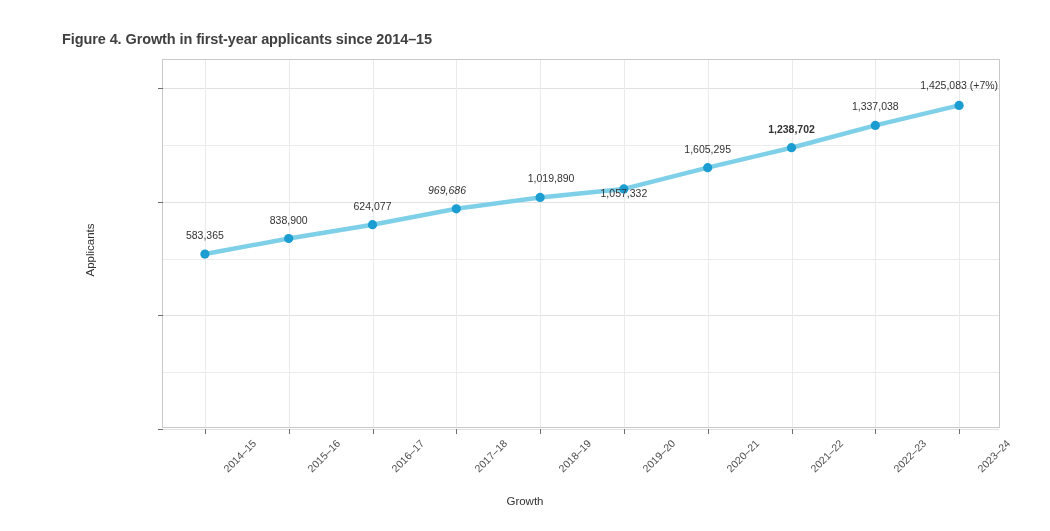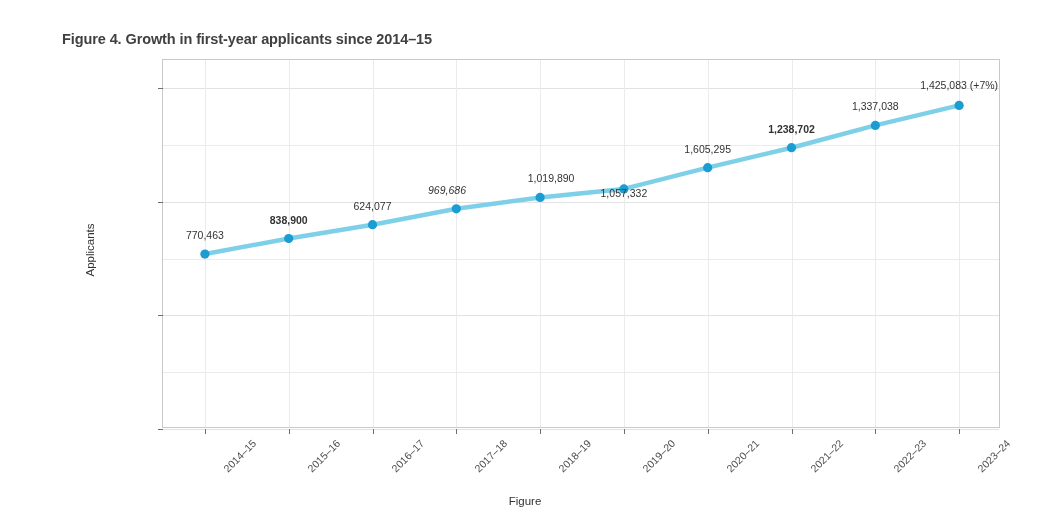--- a/index.html
+++ b/index.html
@@ -114,21 +114,21 @@
     white-space: nowrap;
     transform: translate(-50%, -100%);
   }
 </style>
 </head>
 <body>
 
 <div id="figure-title">Figure 4. Growth in first-year applicants since 2014–15</div>
 
 <div id="y-axis-title">Applicants</div>
-<div id="x-axis-title">Figure</div>
+<div id="x-axis-title">Growth</div>
 
 <div id="chart-area">
   <div id="grid-layer">
       <div class="grid-h" style="top: 312.231px;"></div>
       <div class="grid-h" style="top: 198.692px;"></div>
       <div class="grid-h" style="top: 85.1538px;"></div>
       <div class="grid-h major" style="top: 369px;"></div>
       <div class="grid-h major" style="top: 255.462px;"></div>
       <div class="grid-h major" style="top: 141.923px;"></div>
       <div class="grid-h major" style="top: 28.3846px;"></div>
@@ -180,22 +180,22 @@
         <circle cx="293.30" cy="148.81" r="4.6" fill="#1b9dd1"></circle>
         <circle cx="377.10" cy="137.41" r="4.6" fill="#1b9dd1"></circle>
         <circle cx="460.90" cy="128.90" r="4.6" fill="#1b9dd1"></circle>
         <circle cx="544.70" cy="107.65" r="4.6" fill="#1b9dd1"></circle>
         <circle cx="628.50" cy="87.72" r="4.6" fill="#1b9dd1"></circle>
         <circle cx="712.30" cy="65.39" r="4.6" fill="#1b9dd1"></circle>
         <circle cx="796.10" cy="45.40" r="4.6" fill="#1b9dd1"></circle>
       </g>
   </svg>
   <div id="label-layer">
-      <div class="point-label" style="left: 41.9px; top: 181.046px;">770,463</div>
-      <div class="point-label" style="left: 125.7px; top: 165.505px; font-weight: bold;">838,900</div>
+      <div class="point-label" style="left: 41.9px; top: 181.046px;">583,365</div>
+      <div class="point-label" style="left: 125.7px; top: 165.505px;">838,900</div>
       <div class="point-label" style="left: 209.5px; top: 151.685px;">624,077</div>
       <div class="point-label" style="left: 284px; top: 135.807px; font-style: italic;">969,686</div>
       <div class="point-label" style="left: 377.1px; top: 124.407px; margin-left: 11px;">1,019,890</div>
       <div class="point-label" style="left: 460.9px; top: 115.904px; margin-top: 23px;">1,057,332</div>
       <div class="point-label" style="left: 544.7px; top: 94.6517px;">1,605,295</div>
       <div class="point-label" style="left: 628.5px; top: 74.7194px; font-weight: bold;">1,238,702</div>
       <div class="point-label" style="left: 712.3px; top: 52.3895px;">1,337,038</div>
       <div class="point-label" style="left: 796.1px; top: 31px;">1,425,083 (+7%)</div>
     </div>
 </div>

